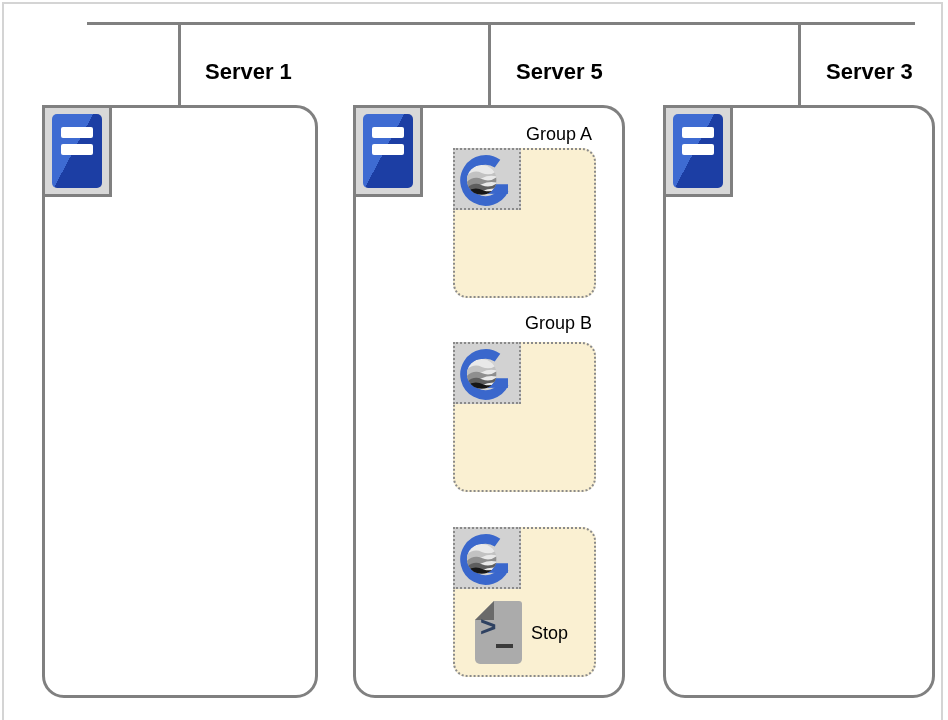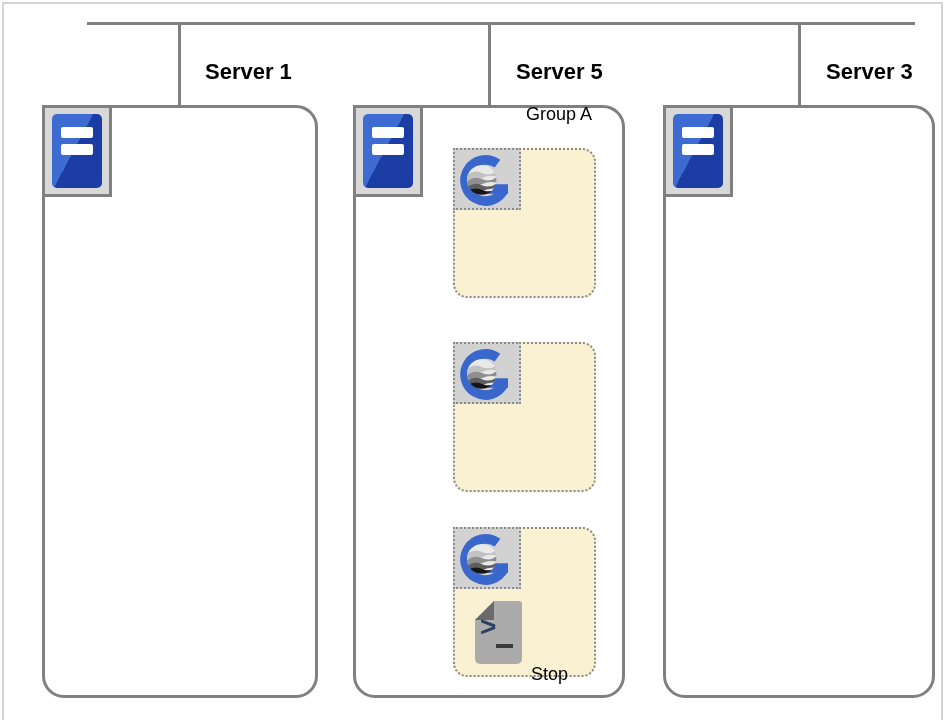--- a/index.html
+++ b/index.html
@@ -38,21 +38,21 @@
   .sframe-2{left:353px;}
   .sframe-3{left:663px;}
   .tower{position:absolute;left:7px;top:6px;width:50px;height:74px;border-radius:5px;
          background:linear-gradient(118deg,#3e6bd2 0 46%,#1c3ea4 46%);}
   .tbar{position:absolute;left:9px;width:32px;height:11px;background:#fff;border-radius:2px;}
   .tbar1{top:13px;}
   .tbar2{top:30px;}
 
   
   .group-label{position:absolute;left:453px;width:139px;text-align:right;font-size:18px;line-height:20px;white-space:nowrap;}
-  .glabel-a{top:104px;}
+  .glabel-a{top:124px;}
   .glabel-b{top:313px;}
   .glabel-c{top:499px;}
 
   
   .group-box{position:absolute;left:453px;width:143px;height:150px;background:#faf0d2;
              border:2px dotted #8a8a8a;border-radius:14px;box-sizing:border-box;}
   .gbox-a{top:148px;}
   .gbox-b{top:342px;}
   .gbox-c{top:527px;}
 
@@ -66,21 +66,21 @@
 
   
   .script-icon{position:absolute;left:475px;top:601px;width:47px;height:63px;}
   .script-page{position:absolute;left:0;top:0;width:47px;height:63px;background:#ababab;
                border-radius:0 3px 5px 5px;
                clip-path:polygon(19px 0,100% 0,100% 100%,0 100%,0 19px);}
   .script-fold{position:absolute;left:0;top:0;width:19px;height:19px;background:#6a6a6a;
                clip-path:polygon(0 100%,100% 0,100% 100%);}
   .script-gt{position:absolute;left:5px;top:12px;font-size:28px;font-weight:bold;color:#2e4161;line-height:28px;}
   .script-us{position:absolute;left:21px;top:43px;width:17px;height:4px;background:#3a3a3a;}
-  .stop-label{position:absolute;left:531px;top:622px;font-size:18px;line-height:22px;white-space:nowrap;margin-top:41px;}
+  .stop-label{position:absolute;left:531px;top:622px;font-size:18px;line-height:22px;white-space:nowrap;}
 </style>
 </head>
 <body>
 
 <div class="page">
 
   <div class="pborder pb-top"></div>
   <div class="pborder pb-left"></div>
   <div class="pborder pb-right"></div>
 
@@ -92,20 +92,21 @@
   <div class="server-label slabel-1">Server 1</div>
   <div class="server-label slabel-2">Server 5</div>
   <div class="server-label slabel-3">Server 3</div>
 
   <div class="server-box sbox-1"></div>
   <div class="server-box sbox-2"></div>
   <div class="server-box sbox-3"></div>
 
   <div class="group-label glabel-a">Group A</div>
   <div class="group-box gbox-a"></div>
+  <div class="group-label glabel-b">Group B</div>
   <div class="group-box gbox-b"></div>
   <div class="group-box gbox-c"></div>
 
   <svg width="0" height="0" style="position:absolute" aria-hidden="true">
     <defs>
       <clipPath id="sphclip">
           <circle cx="26" cy="33" r="17"></circle>
         </clipPath>
       <symbol id="glogo" viewBox="0 0 64 64">
         <path d="M44,14.5 A23.5,23.5 0 1 0 51.5,44" fill="none" stroke="#3a67cc" stroke-width="11"></path>

